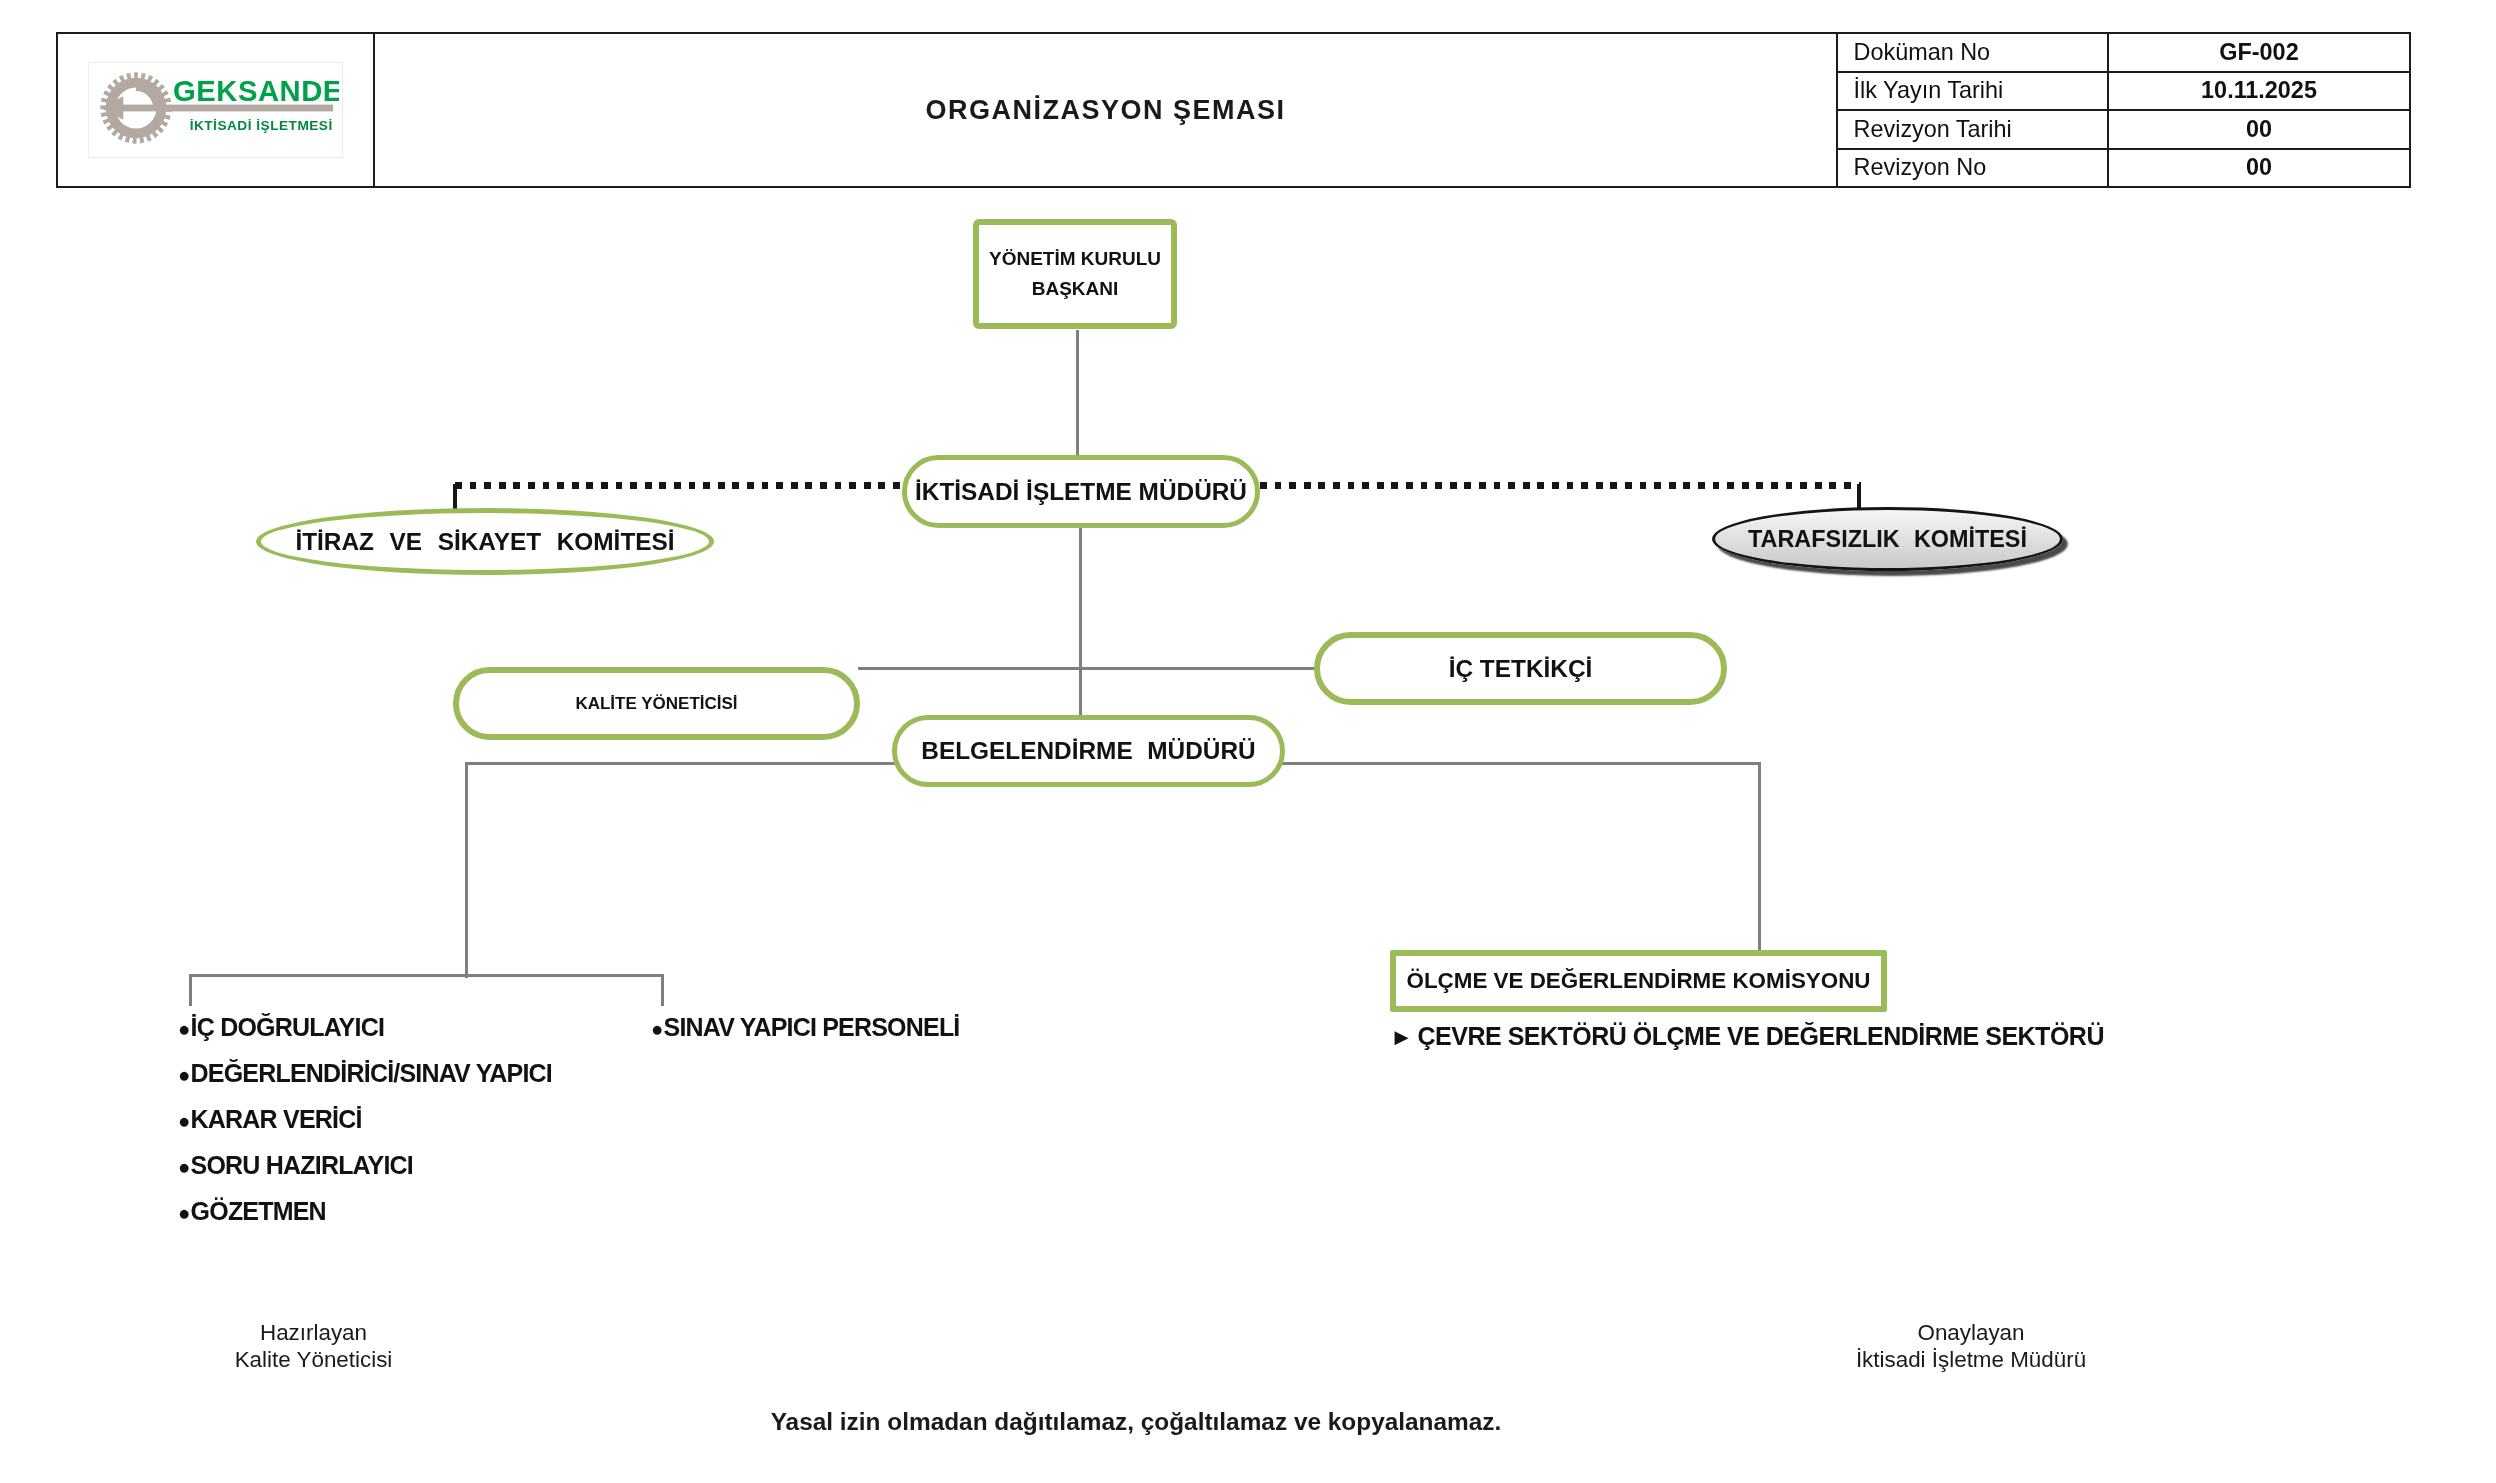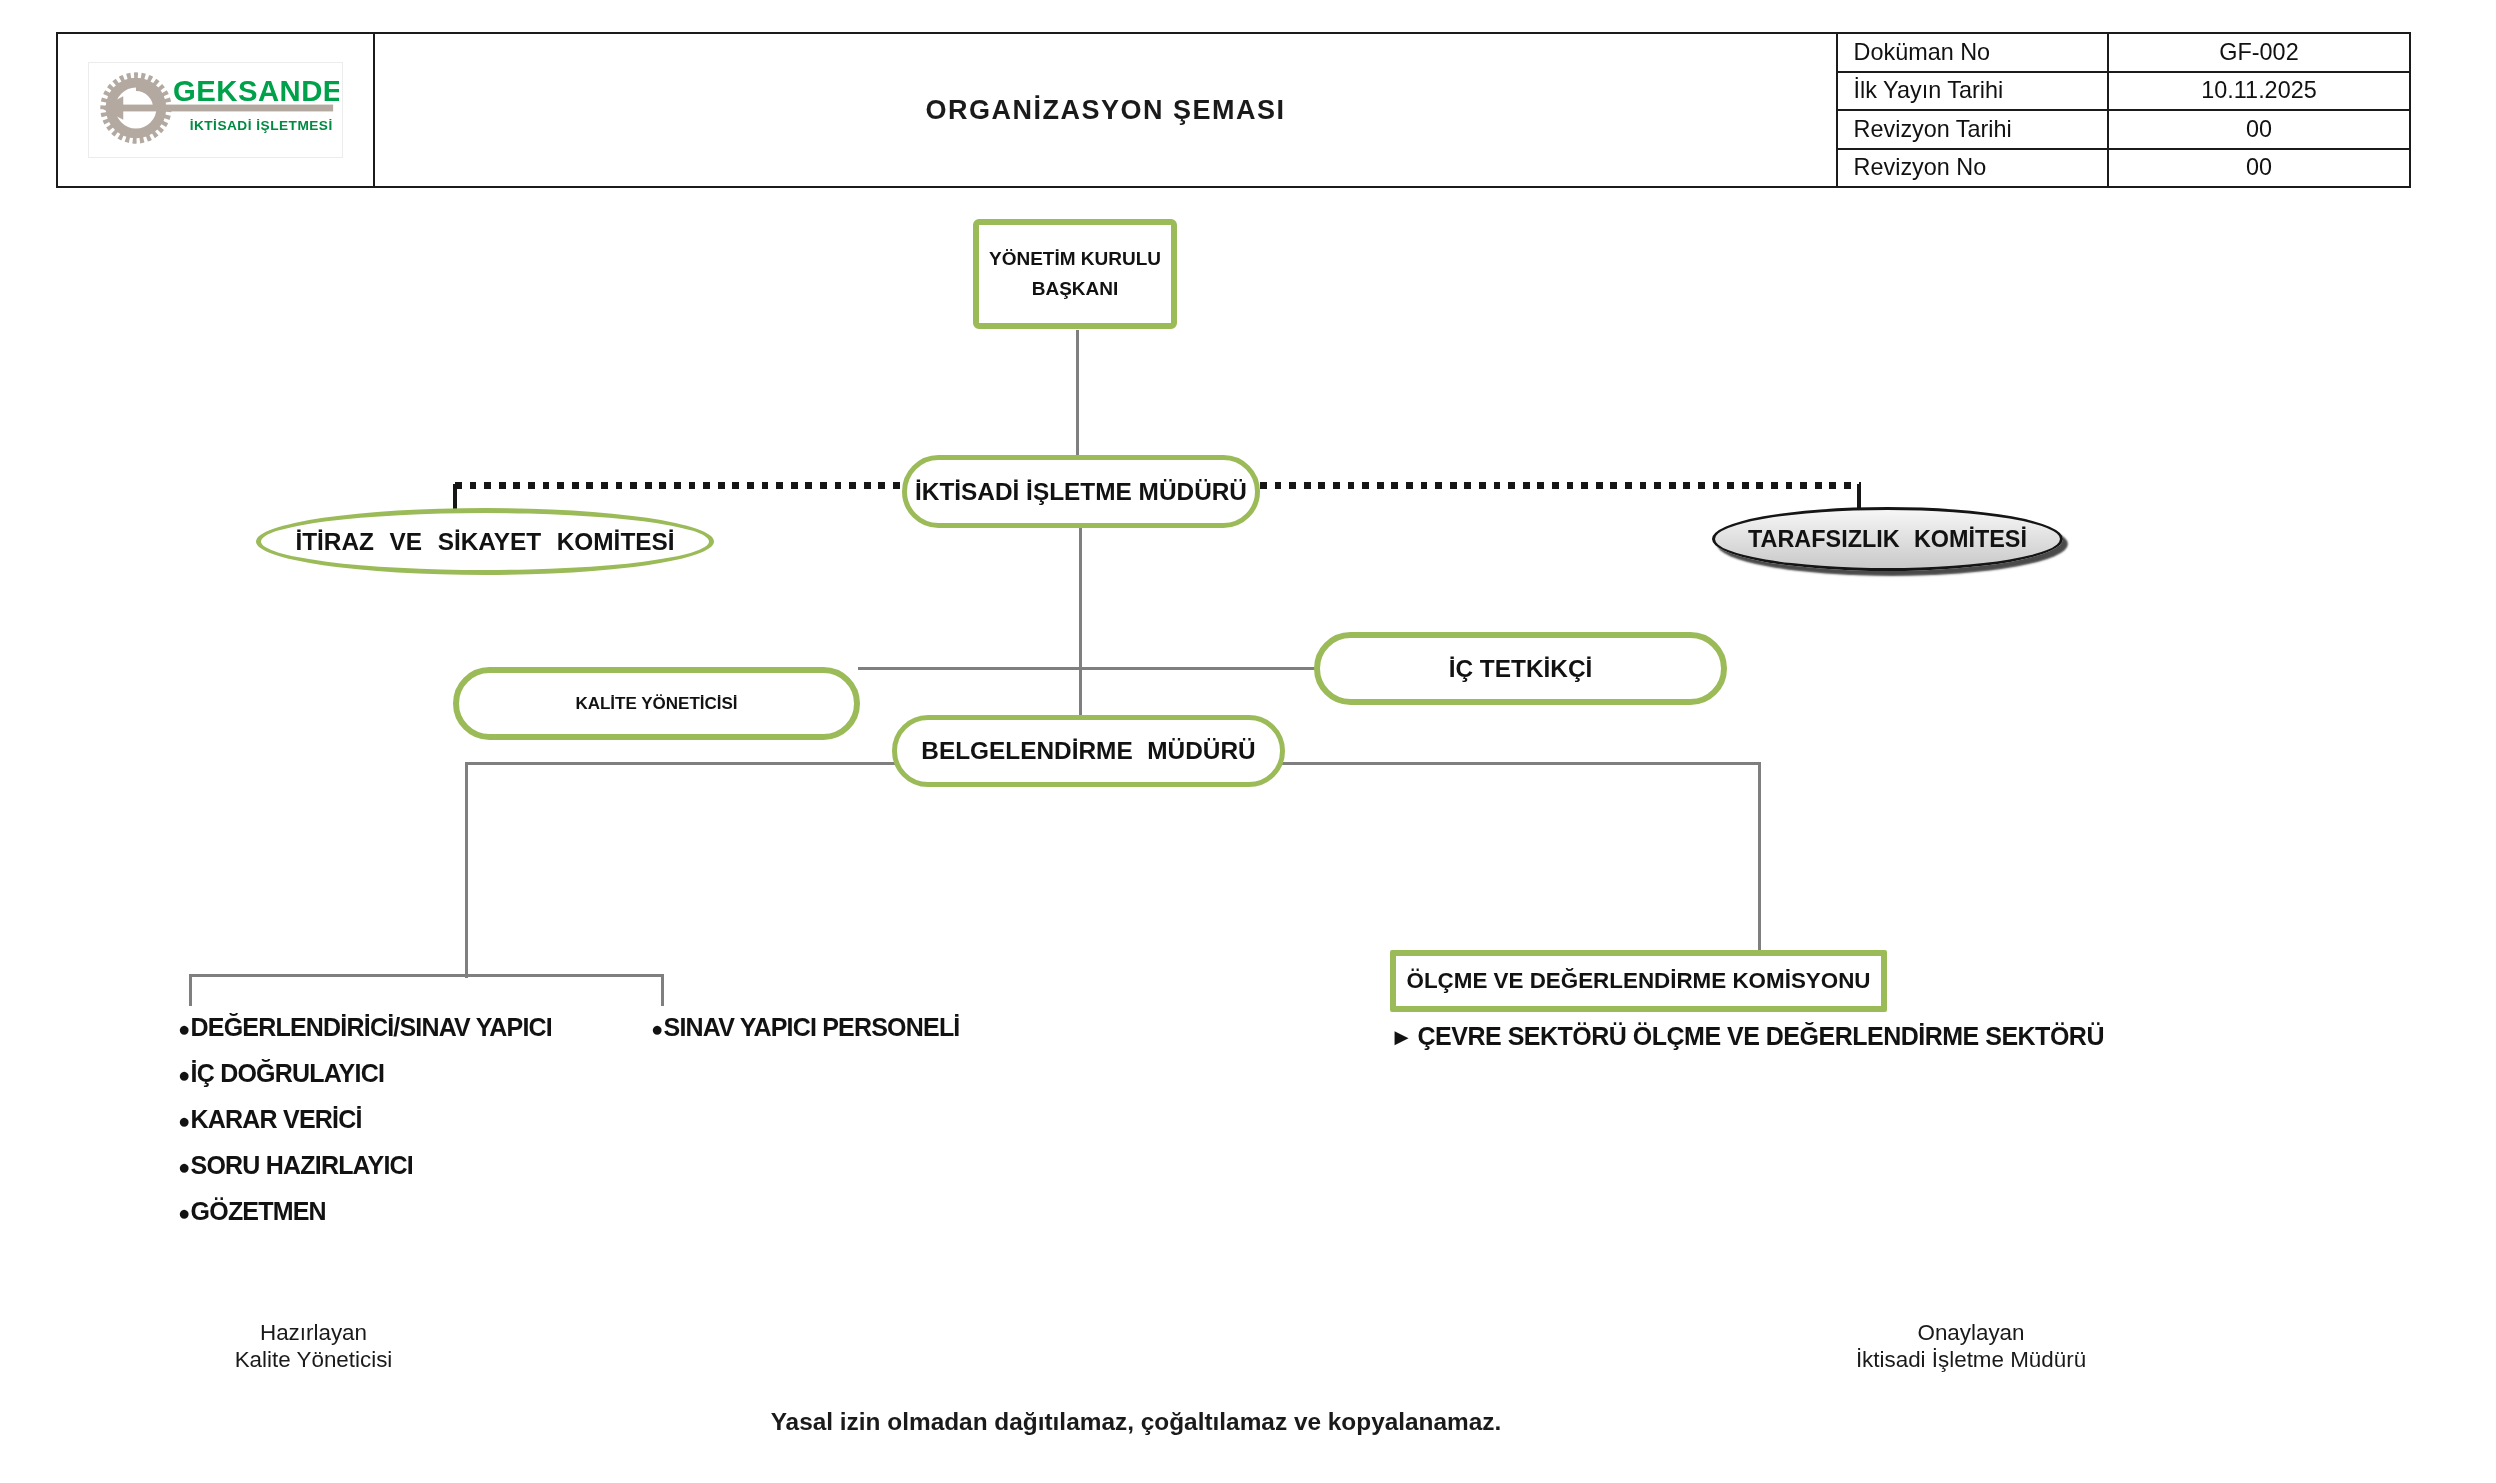--- a/index.html
+++ b/index.html
@@ -45,20 +45,21 @@
     width:271px; flex:0 0 271px;
     border-right:2.9px solid #1b1b1b;
     padding-left:15.6px;
     display:flex; align-items:center;
     font-size:23.4px;
   }
   .hdr-info-value {
     flex:1 1 auto;
     display:flex; align-items:center; justify-content:center;
     font-size:23.4px;
+    font-weight:bold;
   }
 
   
   .ln { position:absolute; background:#7f7f7f; }
   .dotline {
     position:absolute; height:6.8px;
     background:repeating-linear-gradient(90deg,#161616 0 6.8px,transparent 6.8px 14.6px);
   }
   .tick { position:absolute; width:3.9px; background:#161616; }
 
@@ -206,22 +207,22 @@
   <div class="node" id="n-quality">KALİTE YÖNETİCİSİ</div>
   <div class="node" id="n-audit">İÇ TETKİKÇİ</div>
   <div class="node green" id="n-cert">BELGELENDİRME MÜDÜRÜ</div>
   <div class="node" id="n-olcme">ÖLÇME VE DEĞERLENDİRME KOMİSYONU</div>
 
   <div id="cevre-row">
     <span class="tri">►</span><span>ÇEVRE SEKTÖRÜ ÖLÇME VE DEĞERLENDİRME SEKTÖRÜ</span>
   </div>
 
   <ul class="staff-list" id="list-left">
+    <li><span class="bullet">●</span><span>İÇ DOĞRULAYICI</span></li>
     <li><span class="bullet">●</span><span>DEĞERLENDİRİCİ/SINAV YAPICI</span></li>
-    <li><span class="bullet">●</span><span>İÇ DOĞRULAYICI</span></li>
     <li><span class="bullet">●</span><span>KARAR VERİCİ</span></li>
     <li><span class="bullet">●</span><span>SORU HAZIRLAYICI</span></li>
     <li><span class="bullet">●</span><span>GÖZETMEN</span></li>
   </ul>
 
   <ul class="staff-list" id="list-right">
     <li><span class="bullet">●</span><span>SINAV YAPICI PERSONELİ</span></li>
   </ul>
 
   <div class="sig" id="f-prep">

